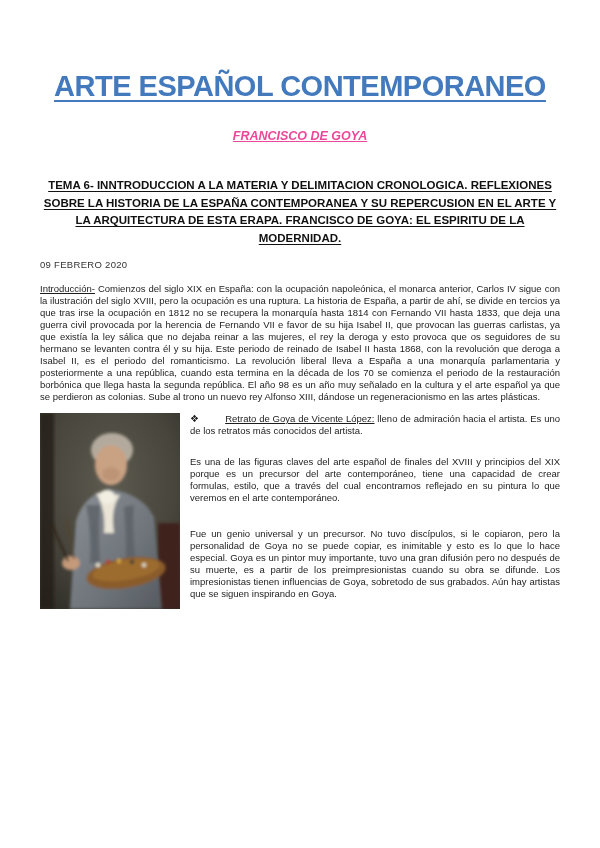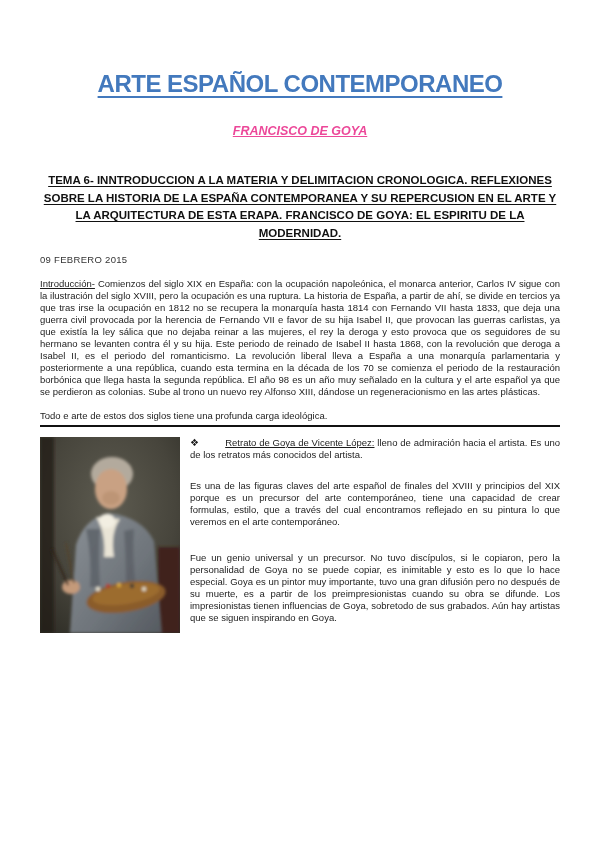--- a/index.html
+++ b/index.html
@@ -4,21 +4,21 @@
 <style>
   * { margin: 0; padding: 0; box-sizing: border-box; }
   html, body { background: #ffffff; }
   body { width: 600px; height: 848px; overflow: hidden; font-family: "Liberation Sans", sans-serif; color: #1a1a1a; }
 
   .page { width: 600px; height: 848px; background: #fff; padding: 0 40px; position: relative; }
 
   .title {
     margin-top: 70px;
     text-align: center;
-    font-size: 24px;
+    font-size: 29px;
     font-weight: bold;
     letter-spacing: -0.5px;
     color: var(--title-blue, #4379BD);
     text-decoration: underline;
     text-underline-offset: 4px;
     text-decoration-thickness: 2px;
   }
 
   .subtitle {
     margin-top: 26px;
@@ -79,26 +79,25 @@
 <body>
 
 <div class="page">
 
   <h1 class="title">ARTE ESPAÑOL CONTEMPORANEO</h1>
 
   <h2 class="subtitle">FRANCISCO DE GOYA</h2>
 
   <h3 class="tema">TEMA 6-  INNTRODUCCION A LA MATERIA Y DELIMITACION CRONOLOGICA. REFLEXIONES SOBRE LA HISTORIA DE LA ESPAÑA CONTEMPORANEA Y SU REPERCUSION EN EL ARTE Y LA ARQUITECTURA DE ESTA ERAPA. FRANCISCO DE GOYA: EL ESPIRITU DE LA MODERNIDAD.</h3>
 
-  <p class="date">09 FEBRERO 2015</p>
+  <p class="date">09 FEBRERO 2020</p>
 
   <p class="body jtext p-intro"><span class="ul">Introducción-</span><span> Comienzos del siglo XIX en España: con la ocupación napoleónica, el monarca anterior, Carlos IV sigue con la ilustración del siglo XVIII, pero la ocupación es una ruptura. La historia de España, a partir de ahí, se divide en tercios ya que tras irse la ocupación en 1812 no se recupera la monarquía hasta 1814 con Fernando VII hasta 1833, que deja una guerra civil provocada por la herencia de Fernando VII e favor de su hija Isabel II, que provocan las guerras carlistas, ya que existía la ley sálica que no dejaba reinar a las mujeres, el rey la deroga y esto provoca que os seguidores de su hermano se levanten contra él y su hija. Este periodo de reinado de Isabel II hasta 1868, con la revolución que deroga a Isabel II, es el periodo del romanticismo. La revolución liberal lleva a España a una monarquía parlamentaria y posteriormente a una república, cuando esta termina en la década de los 70 se comienza el periodo de la restauración borbónica que llega hasta la segunda república. El año 98 es un año muy señalado en la cultura y el arte español ya que se perdieron as colonias. Sube al trono un nuevo rey Alfonso XIII, dándose un regeneracionismo en las artes plásticas.</span></p>
 
 
-  <p class="body p-ideologia">Todo e arte de estos dos siglos tiene una profunda carga ideológica.</p>
 
   <div class="section">
 
     <div class="portrait">
       <svg viewBox="0 0 140 196" xmlns="http://www.w3.org/2000/svg">
         <defs>
           <radialGradient id="bgG" cx="50%" cy="35%" r="85%">
             <stop offset="0%" stop-color="#5d5b50"></stop>
             <stop offset="55%" stop-color="#47453c"></stop>
             <stop offset="100%" stop-color="#2a2922"></stop>

